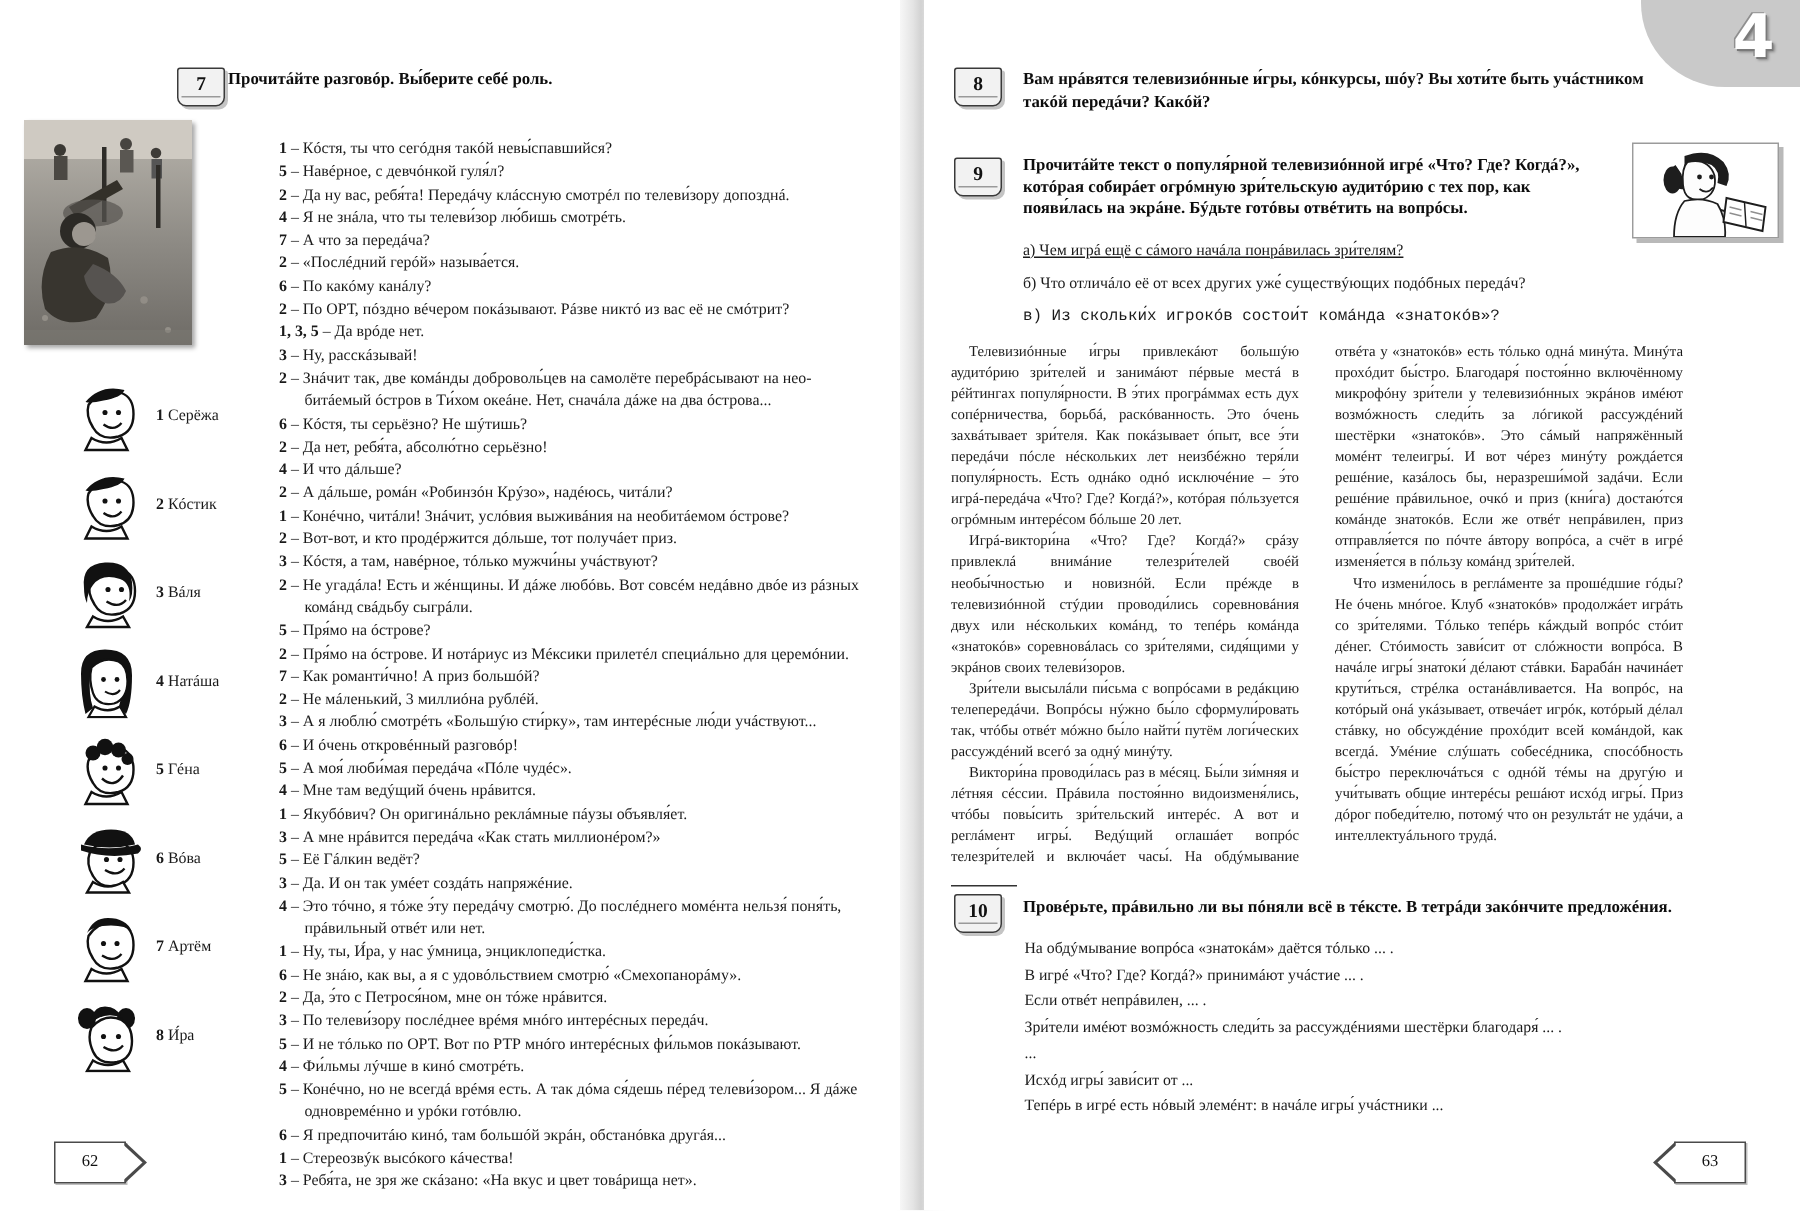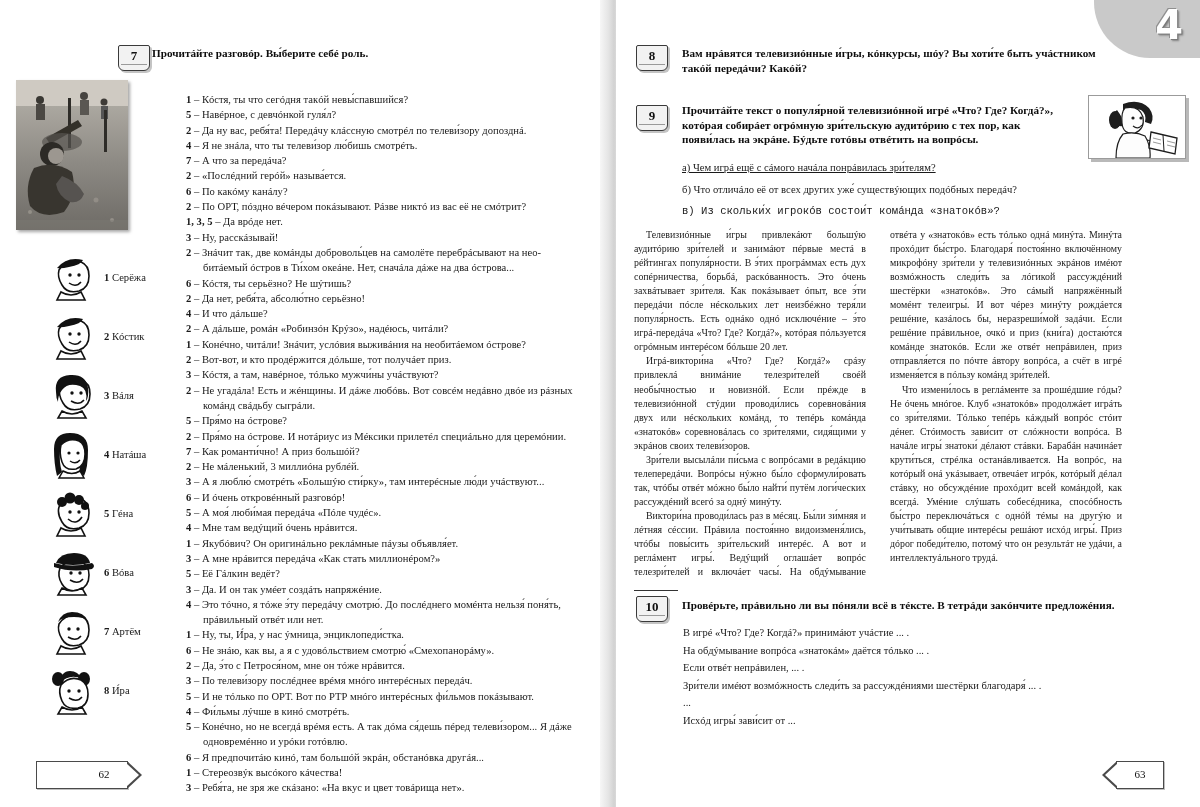--- a/index.html
+++ b/index.html
@@ -200,21 +200,21 @@
     width: 46px;
     height: 26px;
     border: 1px solid #4a4a4a;
     background: #ffffff;
     font-size: 11px;
     text-align: center;
     line-height: 25px;
     color: #111;
     box-shadow: 1px 1px 0 #bfbfbf;
   }
-  .pagenum.left { left: 36px; padding-left: 44px; }
+  .pagenum.left { left: 36px; }
   .pagenum.right { right: 36px; }
   .pagenum .arrow {
     position: absolute;
     top: -1px;
     width: 0; height: 0;
   }
   .pagenum.left .arrow {
     right: -15px;
     border-top: 14px solid transparent;
     border-bottom: 14px solid transparent;
@@ -482,26 +482,27 @@
       <p>Виктори́на проводи́лась раз в мéсяц. Бы́ли зи́мняя и лéтняя сéссии. Прáвила постоя́нно видоизменя́лись, чтóбы повы́сить зри́тельский интерéс. А вот и реглáмент игры́. Ведýщий оглашáет вопрóс телезри́телей и включáет часы́. На обдýмывание отвéта у «знатокóв» есть тóлько однá минýта. Минýта прохóдит бы́стро. Благодаря́ постоя́нно включённому микрофóну зри́тели у телевизиóнных экрáнов имéют возмóжность следи́ть за лóгикой рассуждéний шестёрки «знатокóв». Это сáмый напряжённый момéнт телеигры́. И вот чéрез минýту рождáется решéние, казáлось бы, неразреши́мой задáчи. Если решéние прáвильное, очкó и приз (кни́га) достаю́тся комáнде знатокóв. Если же отвéт непрáвилен, приз отправля́ется по пóчте áвтору вопрóса, а счёт в игрé изменя́ется в пóльзу комáнд зри́телей.</p>
       <p>Что измени́лось в реглáменте за прошéдшие гóды? Не óчень мнóгое. Клуб «знатокóв» продолжáет игрáть со зри́телями. Тóлько тепéрь кáждый вопрóс стóит дéнег. Стóимость зави́сит от слóжности вопрóса. В начáле игры́ знатоки́ дéлают стáвки. Барабáн начинáет крути́ться, стрéлка останáвливается. На вопрóс, на котóрый онá укáзывает, отвечáет игрóк, котóрый дéлал стáвку, но обсуждéние прохóдит всей комáндой, как всегдá. Умéние слýшать собесéдника, спосóбность бы́стро переключáться с однóй тéмы на другýю и учи́тывать общие интерéсы решáют исхóд игры́. Приз дóрог победи́телю, потомý что он результáт не удáчи, а интеллектуáльного трудá.</p>
     </div>
 
   <div class="rule" style="top:590px;"></div>
 
   <div class="ex-badge" style="left:636px; top:596px;">10</div>
   <div class="ex-title" style="left:682px; top:598px; width:440px;">Провéрьте, прáвильно ли вы пóняли всё в тéксте. В тетрáди закóнчите предложéния.</div>
 
   <div class="ex10-lines" id="ex10-lines">
+      <div>На обдýмывание вопрóса «знатокáм» даётся тóлько ... .</div>
       <div>В игрé «Что? Где? Когдá?» принимáют учáстие ... .</div>
-      <div>На обдýмывание вопрóса «знатокáм» даётся тóлько ... .</div>
       <div>Если отвéт непрáвилен, ... .</div>
       <div>Зри́тели имéют возмóжность следи́ть за рассуждéниями шестёрки благодаря́ ... .</div>
       <div>...</div>
       <div>Исхóд игры́ зави́сит от ...</div>
+      <div>Тепéрь в игрé есть нóвый элемéнт: в начáле игры́ учáстники ...</div>
     </div>
 
   <div class="pagenum right">
     <span>63</span>
     <span class="arrow"></span>
   </div>
 
 </div>
 
 </body></html>

